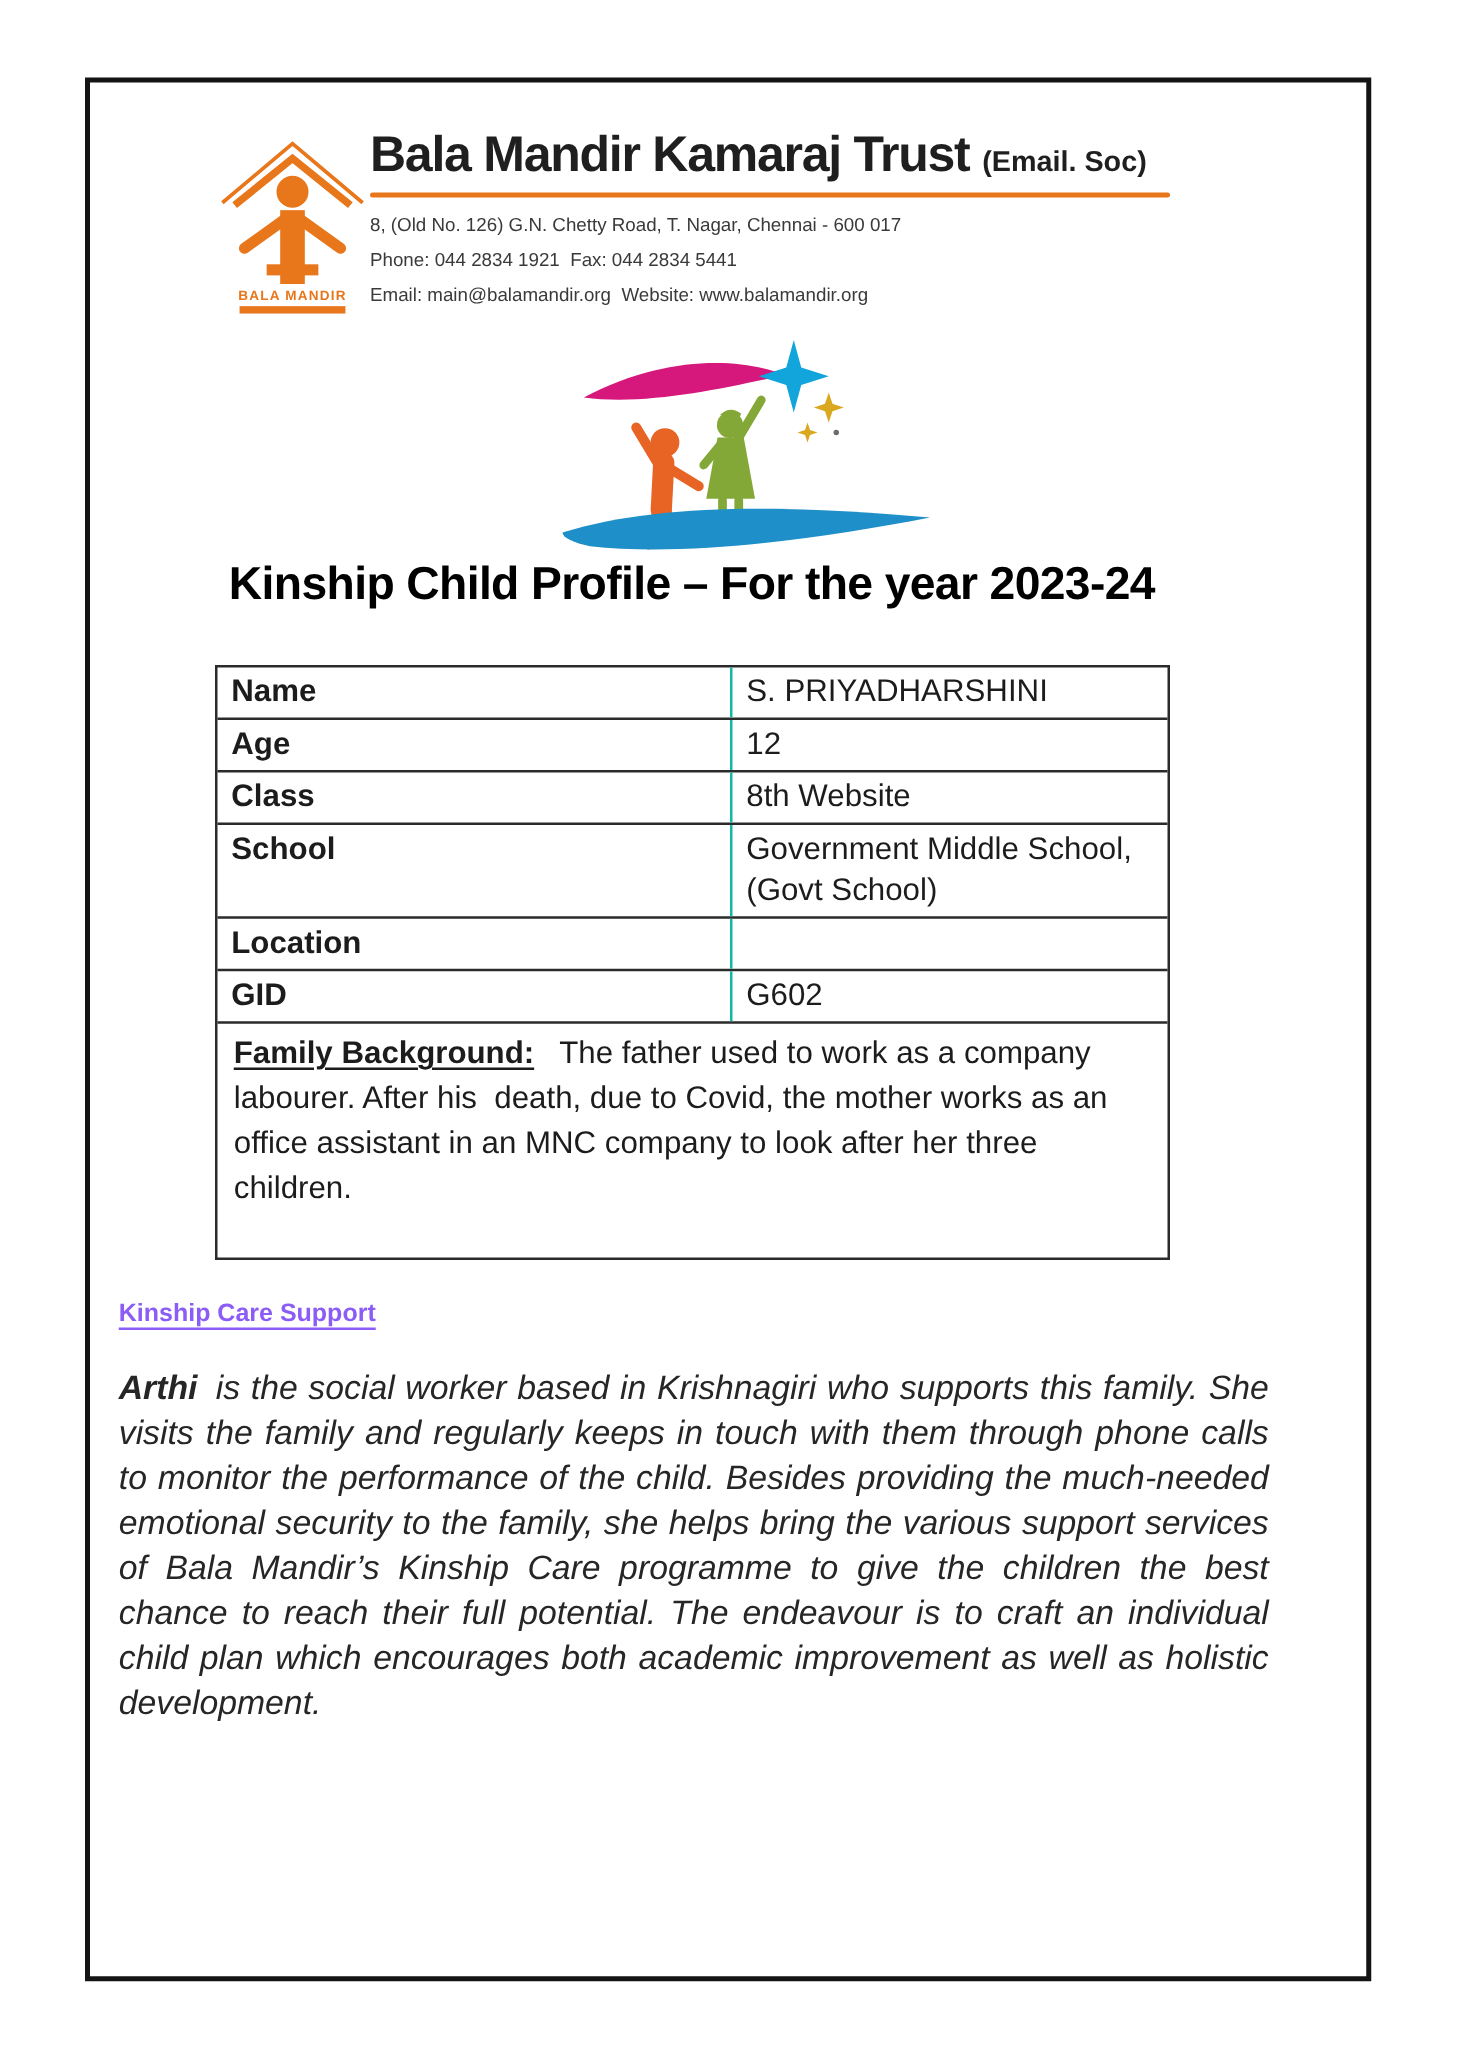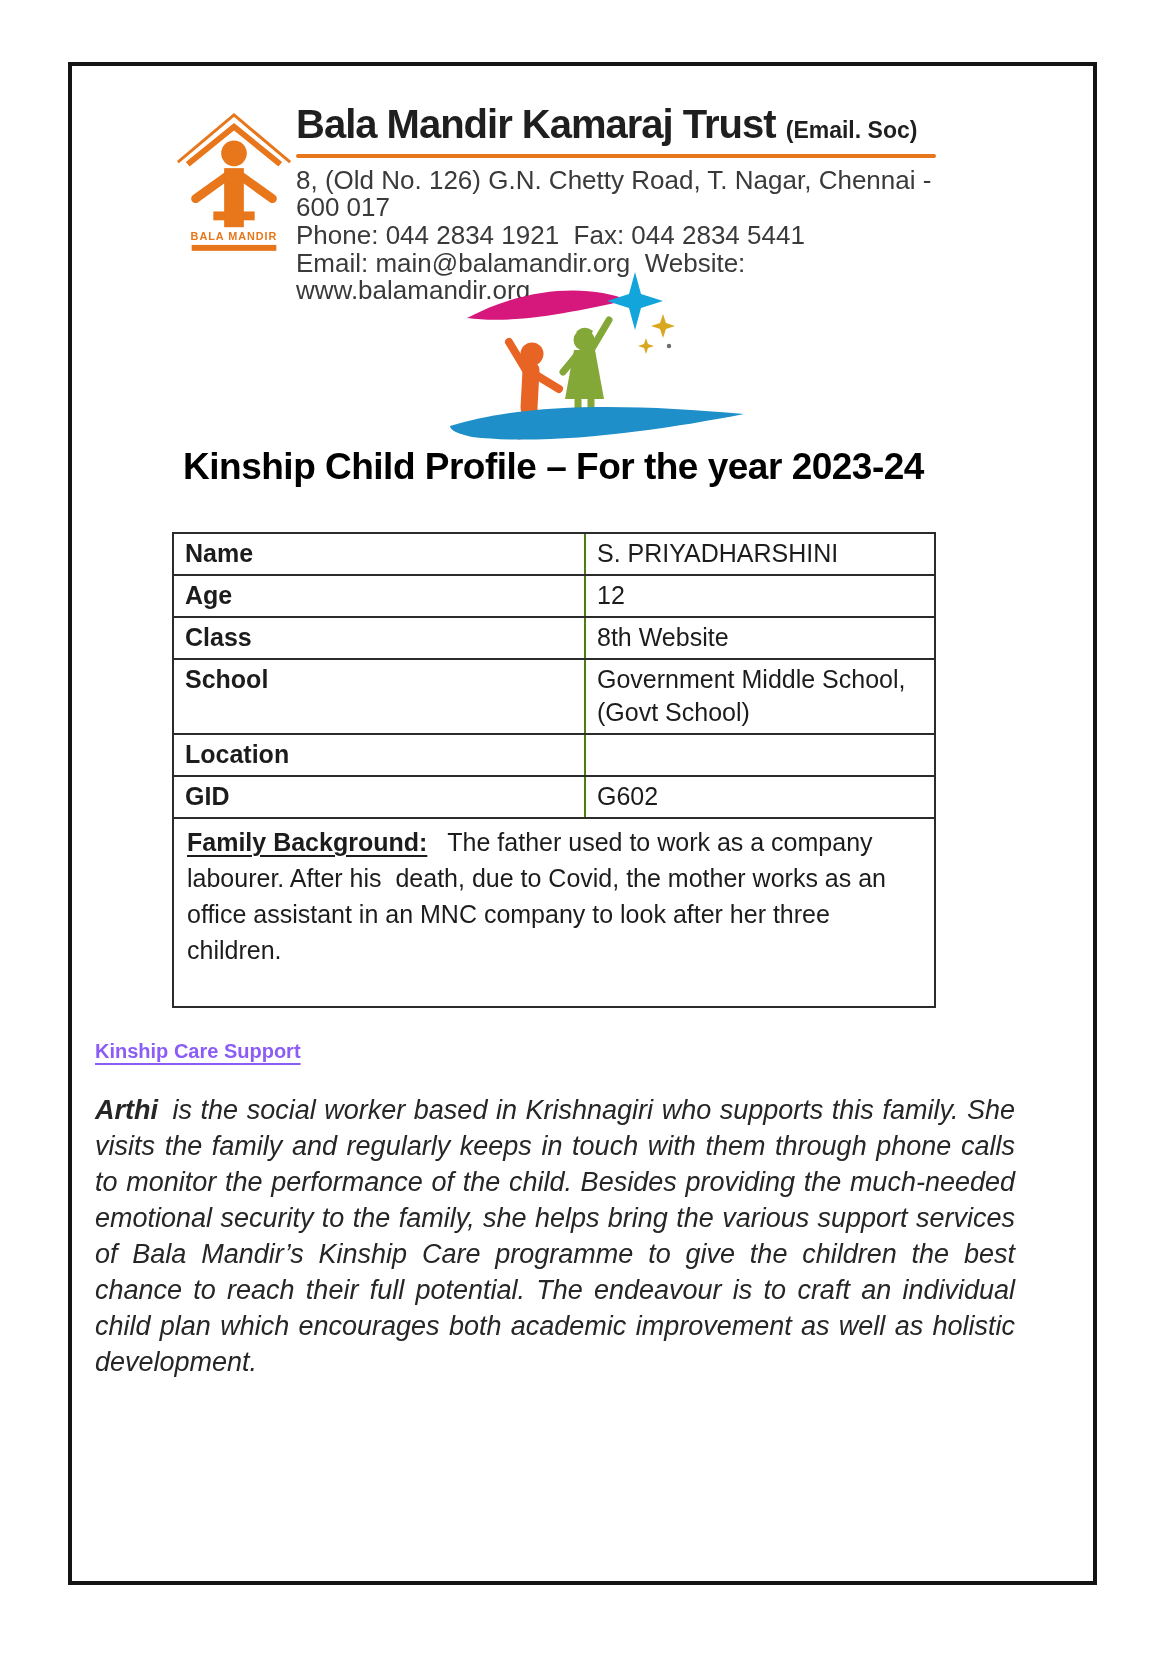--- a/index.html
+++ b/index.html
@@ -12,39 +12,39 @@
     position:absolute; left:68px; top:62px; width:1029px; height:1523px;
     border:4px solid #141414; background:#ffffff;
   }
 
   
   .logo { position:absolute; left:98px; top:34px; width:128px; height:152px; }
   .header-text { position:absolute; left:224px; top:36px; width:660px; }
   .org-line { white-space:nowrap; font-weight:bold; font-size:40px; letter-spacing:-1px; color:#1f1f1f; }
   .org-suffix { font-size:23px; letter-spacing:0; font-weight:bold; color:#1f1f1f; }
   .orange-rule { margin-top:7px; height:4px; width:640px; background:#E8761B; border-radius:2px; }
-  .addr { margin-top:9px; font-size:26px; line-height:27px; color:#3a3a3a; white-space:pre-wrap; }
+  .addr { margin-top:9px; font-size:15px; line-height:27px; color:#3a3a3a; white-space:pre-wrap; }
 
   
   .graphic { position:absolute; left:360px; top:192px; width:330px; height:192px; }
 
   
   .doc-title {
     position:absolute; left:0; top:380px; width:100%; padding-right:58px;
     text-align:center; font-size:37px; font-weight:bold; color:#000000; letter-spacing:-0.5px;
   }
 
   
   .ptable {
     position:absolute; left:100px; top:466px; width:764px;
     border:2px solid #2b2b2b; font-size:25px;
   }
   .prow { display:flex; border-bottom:2px solid #2b2b2b; }
   .pcell { padding:3px 11px 4px; line-height:33px; }
-  .pcell.label { width:412px; flex:0 0 412px; border-right:2px solid #4d7c0f; font-weight:bold; }
+  .pcell.label { width:412px; flex:0 0 412px; border-right:2px solid #14b8a6; font-weight:bold; }
   .pcell.value { flex:1; }
   .pfull { padding:5px 13px 38px; line-height:36px; }
   .fb-label { font-weight:bold; text-decoration:underline; text-decoration-thickness:2px; text-underline-offset:4px; margin-right:20px; }
   .fb-text { white-space:pre-wrap; }
 
   
   .section-heading {
     position:absolute; left:23px; top:974px; width:920px; text-align:left;
     font-size:20px; font-weight:bold; text-decoration:underline;
     text-decoration-thickness:2px; text-underline-offset:5px; color:#8b5cf6;

